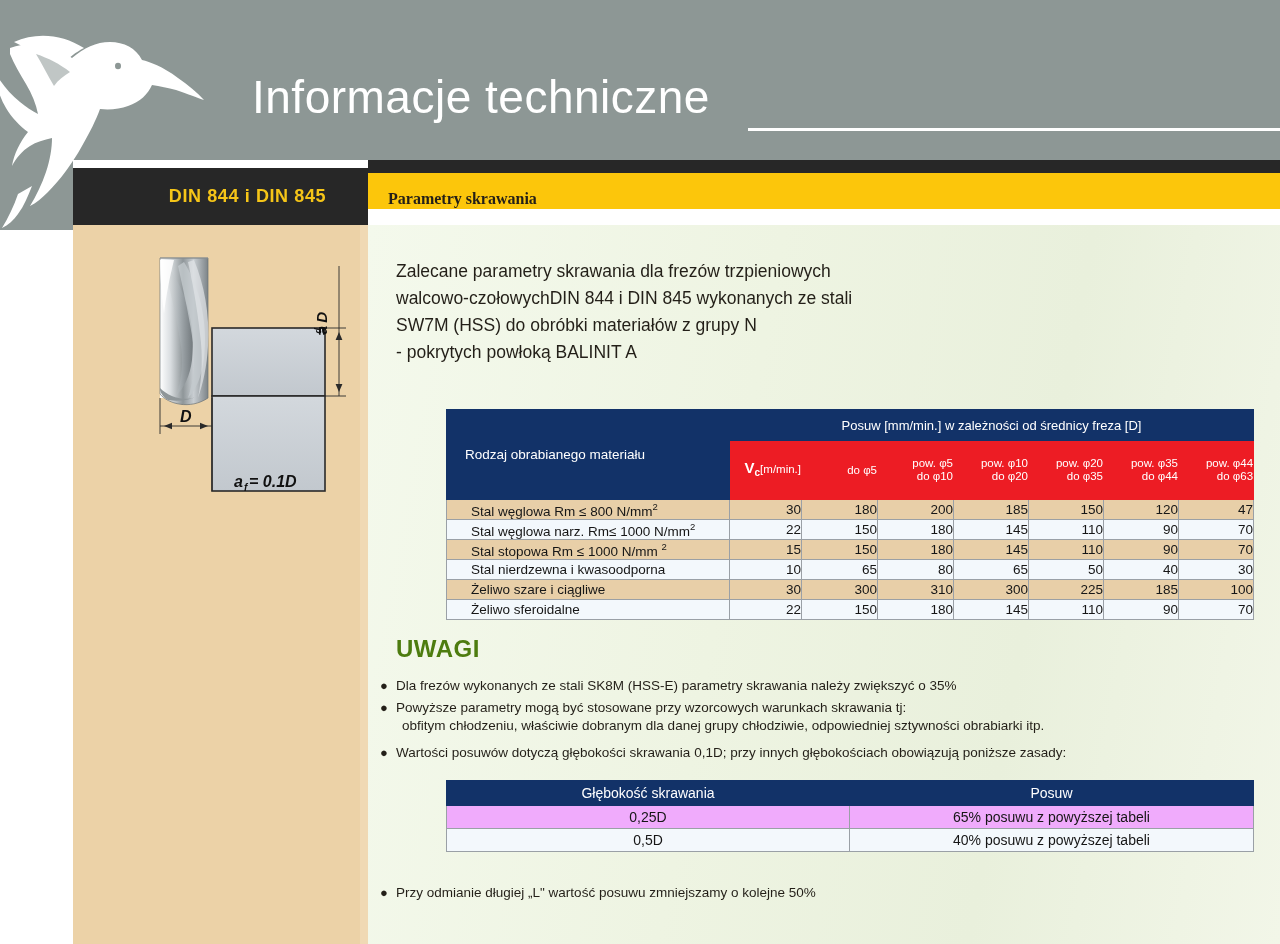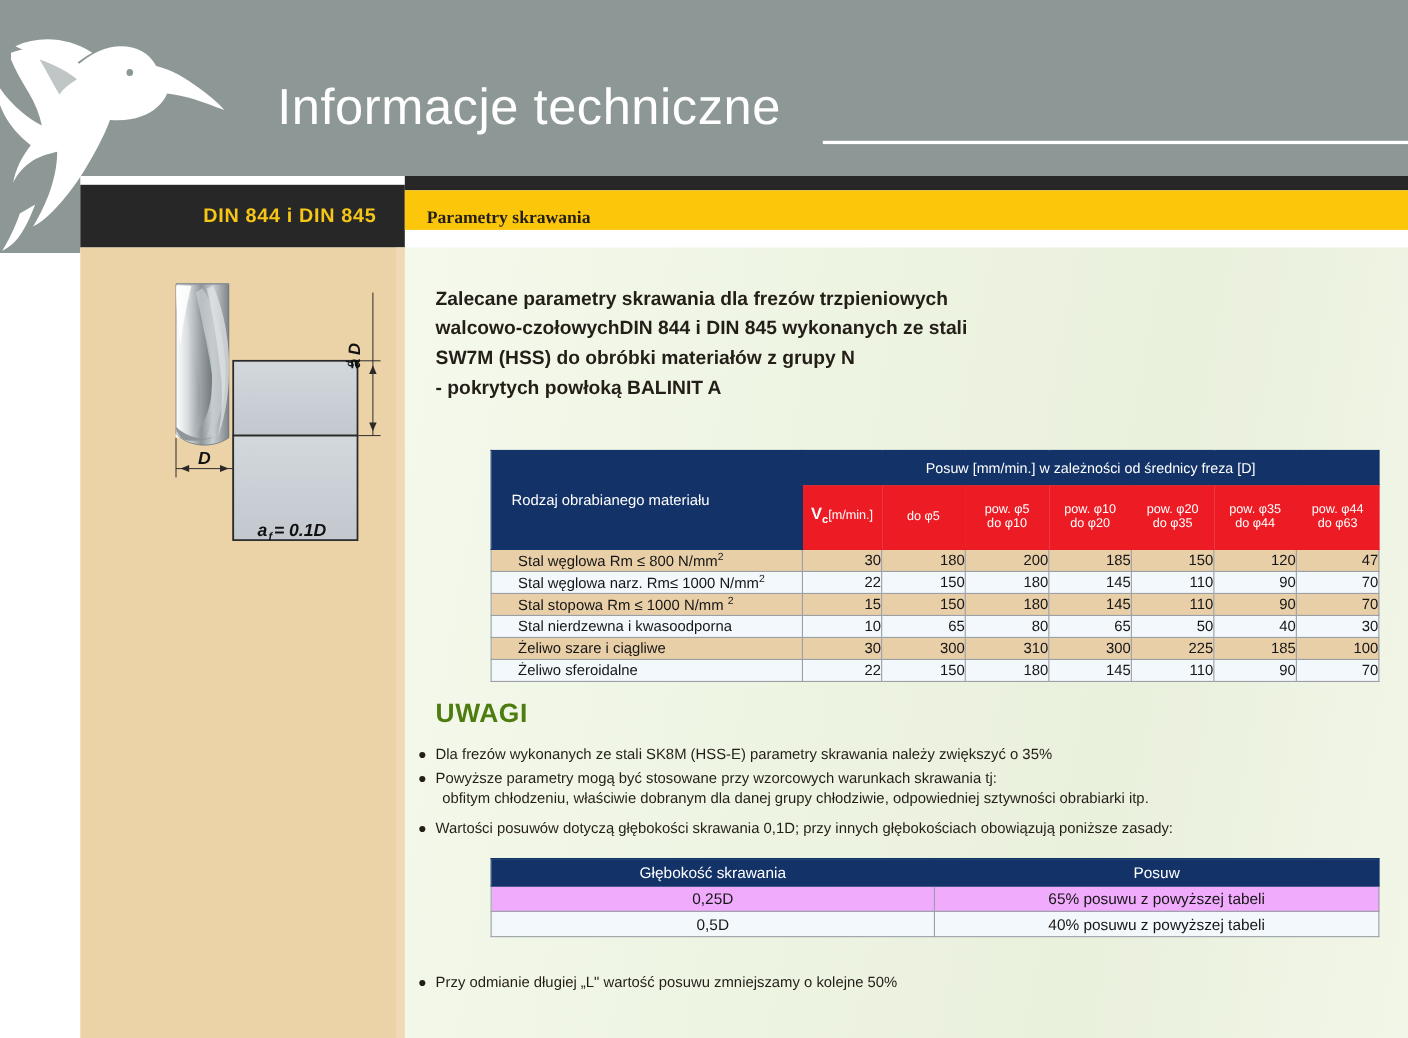--- a/index.html
+++ b/index.html
@@ -32,21 +32,21 @@
   #logo-bg{
     position:absolute;left:0;top:0;width:73px;height:230px;
     background:#8d9795;
   }
   
   #banner-black{
     position:absolute;left:73px;top:168px;width:295px;height:57px;
     background:#272727;
   }
   #banner-black-label{
-    position:absolute;left:16px;top:0;width:349px;height:57px;
+    position:absolute;left:0;top:0;width:349px;height:57px;
     display:flex;align-items:center;justify-content:center;
     color:#f5c518;font-size:18px;font-weight:bold;
     letter-spacing:0.6px;
     font-family:"Liberation Sans",sans-serif;
   }
   #banner-black-right{
     position:absolute;left:368px;top:160px;width:912px;height:13px;
     background:#272727;
   }
   #banner-yellow{
@@ -76,21 +76,21 @@
   
   #drawing{
     position:absolute;left:130px;top:248px;width:235px;height:250px;
   }
   
   #intro{
     position:absolute;left:396px;top:258px;width:600px;
     font-size:17.5px;line-height:27px;color:#231f18;
     font-family:"Liberation Sans",sans-serif;
   }
-  #intro div{white-space:nowrap;font-weight:bold;}
+  #intro div{white-space:nowrap;}
   
   #feed-table{
     position:absolute;left:446px;top:409px;width:807px;
     border-collapse:collapse;
     table-layout:fixed;
   }
   #feed-table td,#feed-table th{
     padding:0;margin:0;
     border:1px solid #9aa0a6;
     font-family:"Liberation Sans",sans-serif;
@@ -102,21 +102,21 @@
   }
   .th-blue-title{
     text-align:center;height:30px;vertical-align:middle;
   }
   .th-mat{
     text-align:left;padding-left:18px !important;
     vertical-align:middle;height:88px;font-size:13.5px;
   }
   .th-red{
     background:#ed1c24;color:#ffffff;
-    font-size:11.5px;text-align:center;vertical-align:middle;
+    font-size:11.5px;text-align:right;vertical-align:middle;
     height:58px;line-height:13px;
     border:1px solid #ed1c24 !important;
   }
   .th-red .vc{font-size:15px;font-weight:bold;}
   .th-red .vcsub{font-size:10px;font-weight:bold;vertical-align:sub;}
   .row-odd td{background:#e8cfa8;}
   .row-even td{background:#f3f8fc;}
   .cell-mat{
     text-align:left;padding-left:24px !important;
     font-size:13.5px;color:#161616;height:19px;

